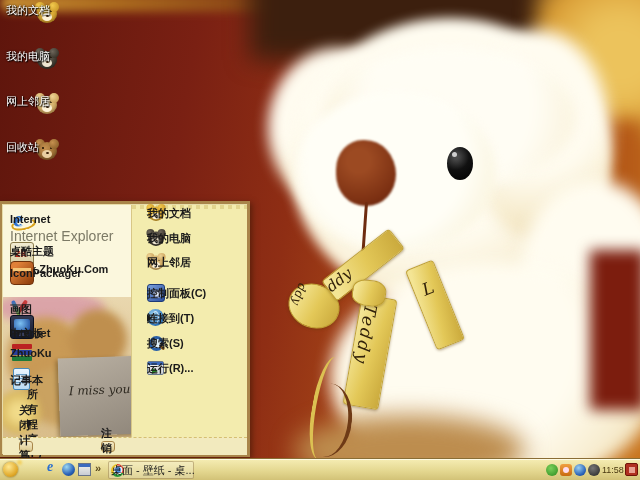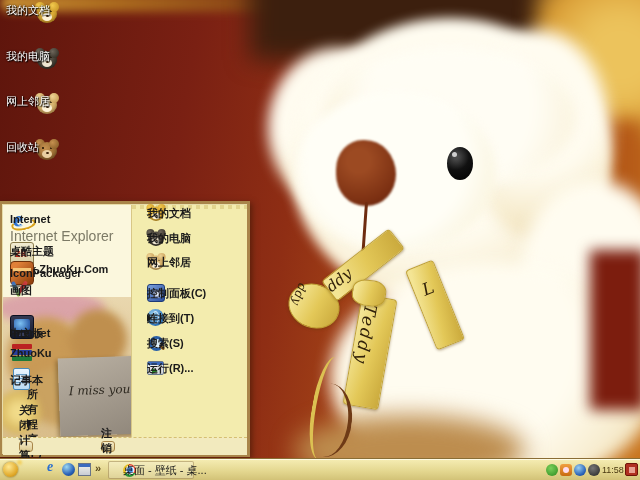--- a/index.html
+++ b/index.html
@@ -133,21 +133,21 @@
   .tstart{left:3px;top:3px;width:15px;height:15px;border-radius:50%;cursor:pointer;
     background:radial-gradient(circle at 38% 32%,#ffe890,#e0a828 65%,#a8760e);box-shadow:0 0 2px #7a5a10;}
   .tspark{left:17px;top:1px;width:5px;height:5px;border-radius:50%;background:#f2d060;filter:blur(1px);}
   .ql{top:4px;width:13px;height:13px;cursor:pointer;}
   .ql-ie{left:46px;}
   .ql-ie::before{content:"e";position:absolute;left:1px;top:-4px;font:italic bold 14px "Liberation Serif",serif;color:#2a6fd0;}
   .ql-mp{left:62px;border-radius:50%;background:radial-gradient(circle at 35% 30%,#9cd8f2,#2a62b8 60%,#15386e);}
   .ql-desk{left:78px;background:linear-gradient(#f4f4ec,#c8ccd4);border:1px solid #687488;}
   .ql-desk::before{content:"";position:absolute;left:0;top:0;right:0;height:3px;background:#3c6cc0;}
   .tchevron{left:95px;top:3px;font-size:11px;font-weight:bold;color:#5a4a1e;cursor:pointer;}
-  .ttask{left:108px;top:2px;width:86px;height:18px;display:flex;align-items:center;gap:4px;padding:0 14px;
+  .ttask{left:108px;top:2px;width:86px;height:18px;display:flex;align-items:center;gap:4px;padding:0 2px;
     background:rgba(255,255,255,.22);border:1px solid rgba(138,109,53,.45);border-radius:2px;cursor:pointer;}
   .chrome{position:static;flex:none;width:13px;height:13px;border-radius:50%;
     background:conic-gradient(#d83a2a 0 33%,#2a9a3a 33% 66%,#e8c020 66% 100%);}
   .chrome::before{content:"";position:absolute;width:6px;height:6px;margin:3.5px;
     border-radius:50%;background:#4a90e8;box-shadow:0 0 0 1.5px #f2f2f2;}
   .ttask .txt{position:static;font-size:11px;color:#1a1a1a;white-space:nowrap;overflow:hidden;}
   .tray-ic{top:5px;width:12px;height:12px;cursor:pointer;}
   .tr1{left:546px;border-radius:50%;background:radial-gradient(circle at 40% 35%,#7ad05a,#2a8a1e);}
   .tr2{left:560px;border-radius:3px;background:linear-gradient(#f0a040,#c86a10);}
   .tr2::before{content:"";position:absolute;left:3px;top:3px;width:6px;height:6px;border-radius:50%;background:#fde;}
@@ -270,21 +270,21 @@
           <span style="position:static">
             <span class="txt red">桌酷主题</span>
               <br>
             <span class="txt">Desk.ZhuoKu.Com</span>
           </span>
         </div>
         <div class="mitem" style="position:absolute;left:0;top:66px;width:128px">
           <span class="ic ic-pack"></span>
           <span class="txt">IconPackager</span>
         </div>
-        <div class="mitem" style="position:absolute;left:0;top:83px;width:128px">
+        <div class="mitem" style="position:absolute;left:0;top:102px;width:128px">
           <span class="ic ic-paint"></span>
           <span class="txt">画图</span>
         </div>
         <div class="mitem" style="position:absolute;left:0;top:120px;width:128px">
           <span class="ic ic-km"></span>
           <span style="position:static;white-space:nowrap">
             <span class="txt">Internet</span>
               <span class="txt red">中文版</span>
           </span>
         </div>

